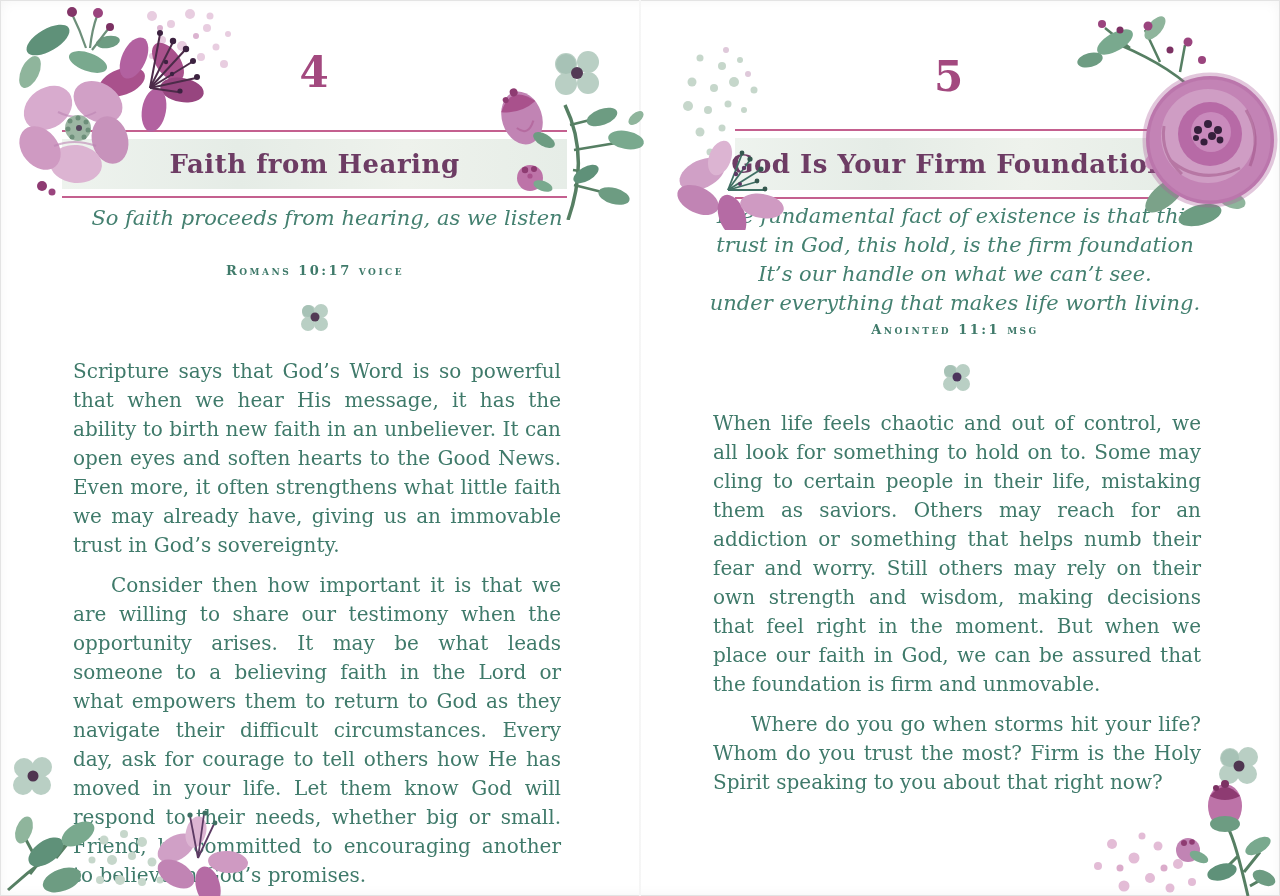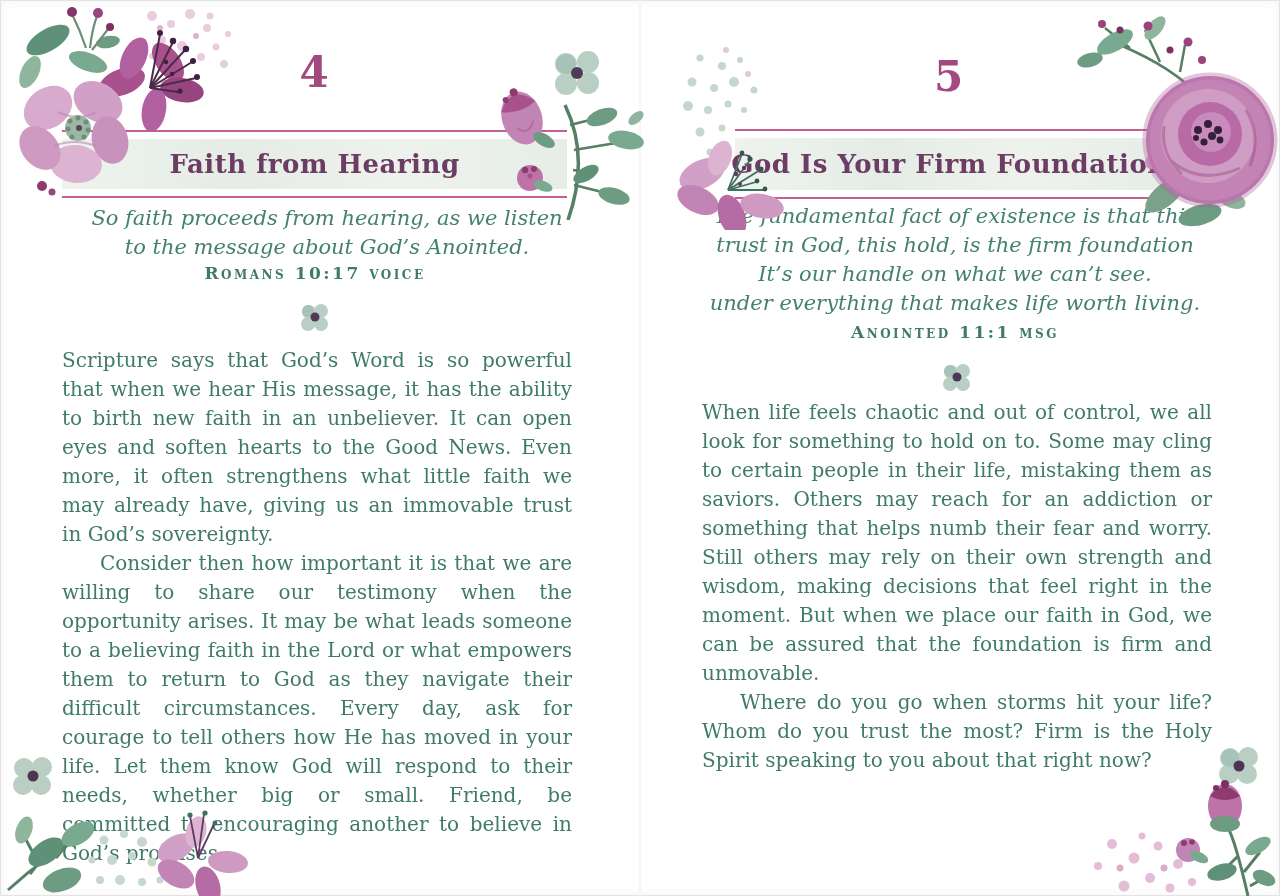--- a/index.html
+++ b/index.html
@@ -21,25 +21,25 @@
     position:absolute;left:0;right:0;top:9px;bottom:9px;
     background:linear-gradient(90deg,#eef3ee,#e5ece6 35%,#eef2ec 68%,#e6ede7);
     display:flex;align-items:center;justify-content:center;
   }
   .chapter-title{
     font-size:26px;font-weight:bold;color:#6d3c64;letter-spacing:.5px;white-space:nowrap;
   }
   .scripture{position:absolute;text-align:center;color:#448070;font-style:italic;font-size:21px;line-height:29px;}
   .scripture-ref{
     position:absolute;text-align:center;color:#3f7a6a;font-style:normal;
-    font-variant:small-caps;font-weight:600;font-size:17px;letter-spacing:2.5px;
+    font-variant:small-caps;font-weight:600;font-size:13px;letter-spacing:2.5px;
   }
   .ornament{position:absolute;}
   .body-text{position:absolute;width:510px;color:#3f7a6a;font-size:20px;line-height:29px;text-align:justify;}
-  .body-text p{margin:0;}
+  .body-text p{margin:11px;}
   .body-text p.indent{text-indent:38px;}
   .deco{position:absolute;z-index:2;}
 </style>
 </head>
 <body>
 
 <div class="spread">
   <div class="gutter"></div>
 
   <div>
@@ -48,21 +48,20 @@
     <div class="banner" style="left:62px;top:114px;width:505px;height:68px;">
       <div class="rule top"></div>
       <div class="band">
         <span class="chapter-title">Faith from Hearing</span>
       </div>
       <div class="rule bottom"></div>
     </div>
 
     <div class="scripture" style="left:52px;width:550px;top:204px;">
       <div>So faith proceeds from hearing, as we listen</div>
-      <div>to the message about God’s Anointed.</div>
     </div>
     <div class="scripture-ref" style="left:40px;width:550px;top:263px;">Romans 10:17 voice</div>
 
     <div class="ornament" style="left:298px;top:302px;">
       <svg width="34" height="32" viewBox="0 0 34 32">
         <g fill="#b9cfc4">
           <circle cx="11" cy="10" r="7"></circle>
             <circle cx="23" cy="9" r="7"></circle>
           <circle cx="10" cy="22" r="7"></circle>
             <circle cx="23" cy="22" r="7"></circle>

